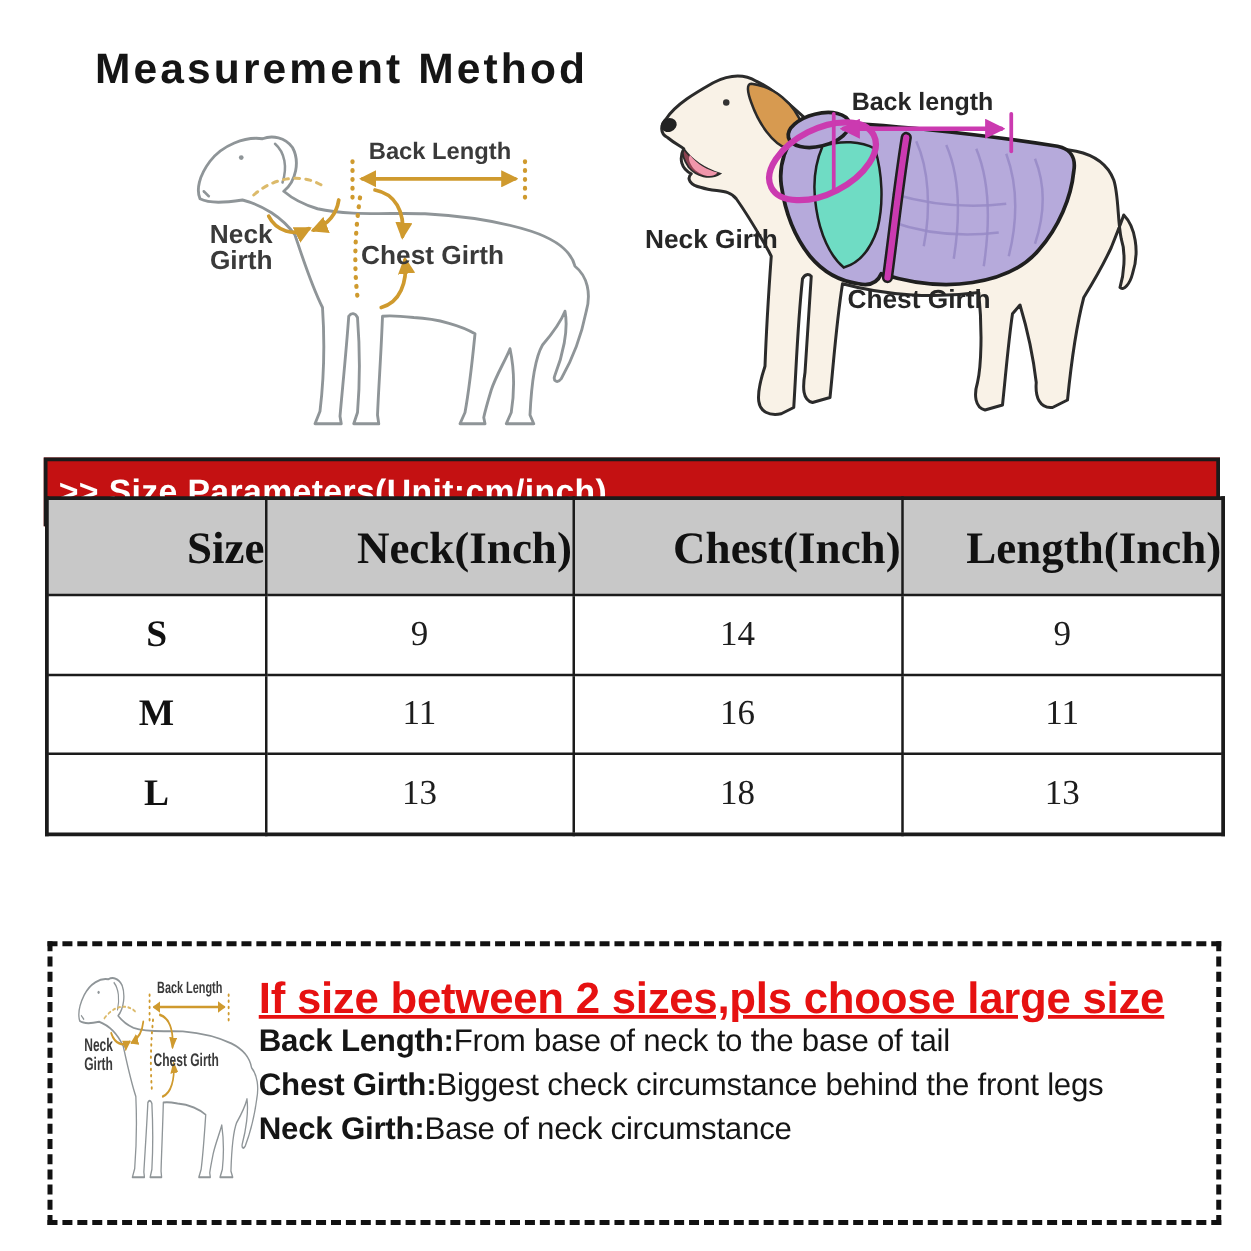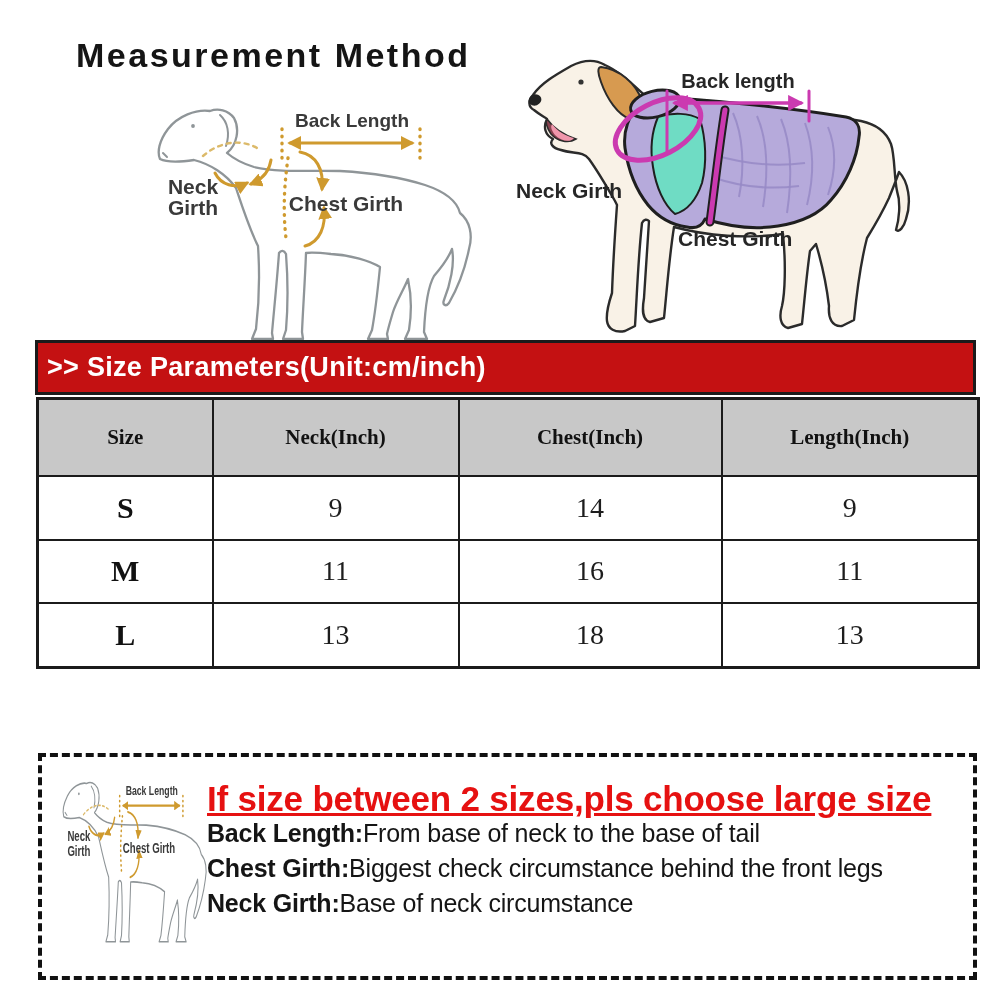--- a/index.html
+++ b/index.html
@@ -7,40 +7,40 @@
     position:relative; width:1001px; height:1001px; background:#fff;
     font-family:"Liberation Sans", sans-serif; overflow:hidden;
   }
   .title {
     position:absolute; left:76px; top:36px;
     font-size:34px; font-weight:bold; letter-spacing:2.5px;
     color:var(--text_black,#151515);
   }
   
   .banner {
-    position:absolute; left:35px; top:340px; width:941px; height:55px;
+    position:absolute; left:35px; top:366px; width:941px; height:55px;
     background:var(--banner_red,#c41112);
     border:3px solid var(--border_black,#1b1b1b);
     box-sizing:border-box; display:flex; align-items:center;
   }
   .banner span {
     color:var(--banner_text,#ffffff); font-size:27px; font-weight:bold;
     padding-left:9px; letter-spacing:0.3px; white-space:nowrap;
   }
   
   table.size {
     position:absolute; left:36px; top:397px; width:941px;
     border-collapse:collapse; table-layout:fixed;
     font-family:"Liberation Serif", serif;
     border:3px solid var(--border_black,#1b1b1b);
   }
   table.size th, table.size td {
     border:2.5px solid var(--border_black,#1b1b1b); text-align:center; padding:0;
   }
-  table.size thead th { background:var(--header_gray,#c8c8c8); height:75px; font-size:21px; font-weight:bold; color:#111; }
+  table.size thead th { background:var(--header_gray,#c8c8c8); height:75px; font-size:36px; font-weight:bold; color:#111;text-align:right; }
   table.size tbody td { height:61.5px; font-size:28px; background:#fff; color:#1d1d1d; }
   table.size tbody td.sz { font-weight:bold; font-size:30px; color:#111; }
   
   .notes {
     position:absolute; left:38px; top:753px; width:939px; height:227px;
     border:4px dashed #111; box-sizing:border-box; background:#fff;
   }
   .mini-dog { position:absolute; left:8px; top:16px; }
   .note-lines { position:absolute; left:165px; top:24px; display:flex; flex-direction:column; }
   .note-line { font-size:25px; color:var(--text_black,#151515); line-height:35px; letter-spacing:-0.2px; white-space:nowrap; }

